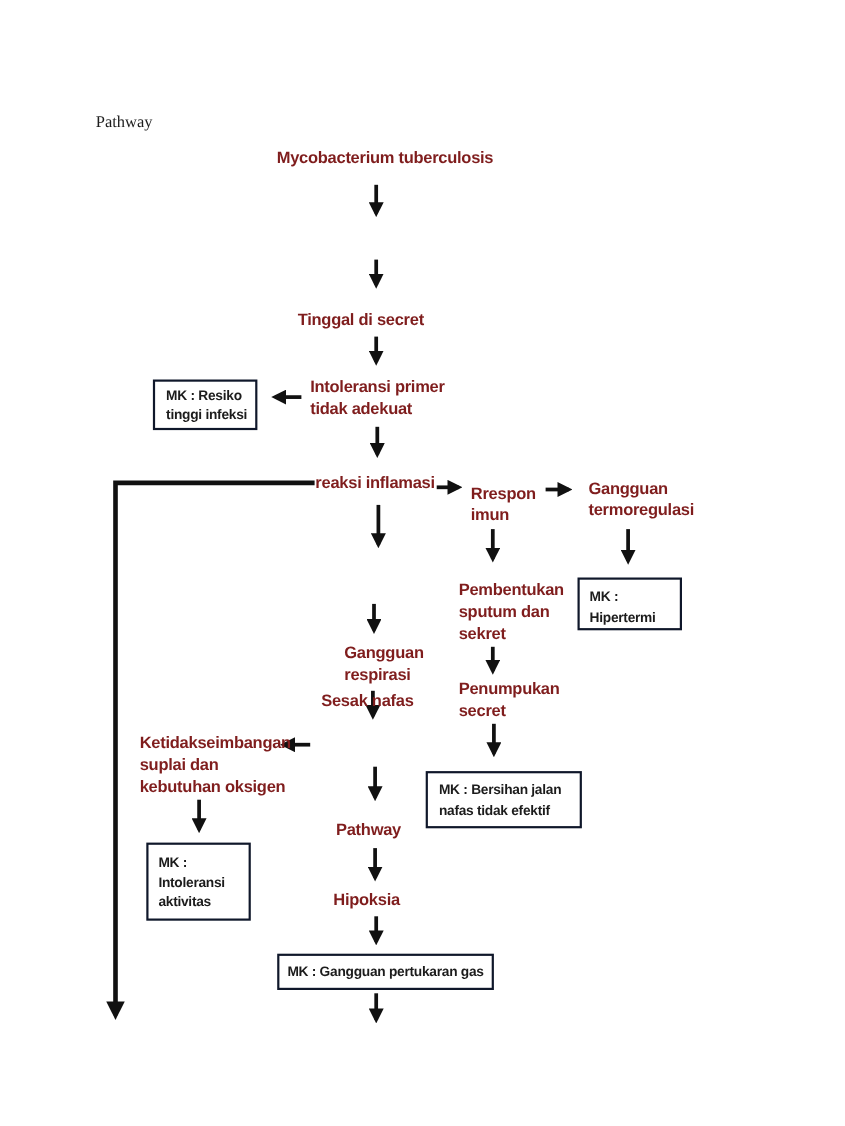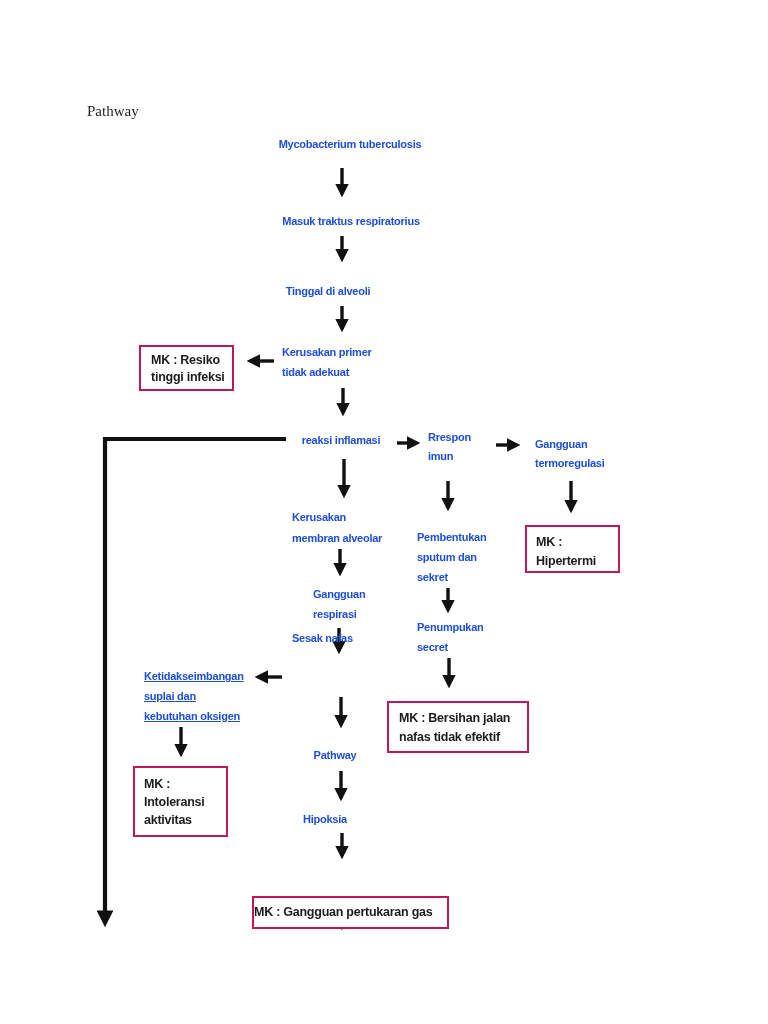--- a/index.html
+++ b/index.html
@@ -16,63 +16,63 @@
   }
   .title {
     position: absolute;
     left: 87px; top: 103px;
     font-family: "Liberation Serif", serif;
     font-size: 15px;
     color: #1e1e1e;
   }
   .node {
     position: absolute;
-    font-size: 11px;
+    font-size: 15px;
     font-weight: bold;
     letter-spacing: -0.25px;
-    color: #1d4ed8;
+    color: #7f1d1d;
     line-height: 20px;
     white-space: pre-line;
   }
   .mkbox {
     position: absolute;
     box-sizing: border-box;
-    border: 2px solid #be185d;
+    border: 2px solid #0f172a;
     background: #ffffff;
     font-size: 12.5px;
     font-weight: bold;
     letter-spacing: -0.25px;
     color: #1c1c1c;
     white-space: pre-line;
   }
   .arrows { position: absolute; left: 0; top: 0; }
 
   
   .n-myco        { left: 240px; top: 134px; width: 220px; text-align: center; }
   .n-masuk       { left: 241px; top: 211px; width: 220px; text-align: center; }
   .n-tinggal     { left: 253px; top: 281px; width: 150px; text-align: center; }
   .n-pertahanan  { left: 282px; top: 342px; }
   .n-reaksi      { left: 285px; top: 430px; width: 112px; text-align: center; }
-  .n-rrespon     { left: 428px; top: 428px; line-height: 19px; }
+  .n-rrespon     { left: 428px; top: 440px; line-height: 19px; }
   .n-termo       { left: 535px; top: 435px; line-height: 19px; }
   .n-kerusakan   { left: 292px; top: 507px; line-height: 21px; }
   .n-pembentukan { left: 417px; top: 527px; }
   .n-respirasi   { left: 313px; top: 584px; }
   .n-penumpukan  { left: 417px; top: 617px; }
   .n-sesak       { left: 292px; top: 628px; }
-  .n-ketidak     { left: 144px; top: 666px; text-decoration: underline; }
+  .n-ketidak     { left: 127px; top: 666px; }
   .n-sianosis    { left: 300px; top: 745px; width: 70px; text-align: center; }
   .n-hipoksia    { left: 303px; top: 809px; width: 72px; text-align: left; }
 
   
   .b-resiko      { left: 139px; top: 345px; width: 95px;  height: 46px; padding: 5px 4px 0 10px; line-height: 17px; }
   .b-hipertermi  { left: 525px; top: 525px; width: 95px;  height: 48px; padding: 6px 4px 0 9px;  line-height: 19px; }
   .b-bersihan    { left: 387px; top: 701px; width: 142px; height: 52px; padding: 6px 4px 14px 10px; line-height: 19px; }
   .b-intoleransi { left: 133px; top: 766px; width: 95px;  height: 71px; padding: 7px 4px 0 9px;  line-height: 18px; }
-  .b-pertukaran  { left: 252px; top: 896px; width: 197px; height: 33px; line-height: 29px; }
+  .b-pertukaran  { left: 252px; top: 867px; width: 197px; height: 33px; text-align: center; line-height: 29px; }
 </style>
 </head>
 <body>
 
 <div class="page">
 
   <div class="title">Pathway</div>
 
   <svg class="arrows" width="768" height="1024" viewBox="0 0 768 1024">
     <defs>
@@ -99,31 +99,28 @@
       <line x1="282" y1="677" x2="258" y2="677" marker-end="url(#ah)"></line>
       <line x1="341" y1="697" x2="341" y2="725" marker-end="url(#ah)"></line>
       <line x1="181" y1="727" x2="181" y2="754" marker-end="url(#ah)"></line>
       <line x1="341" y1="771" x2="341" y2="798" marker-end="url(#ah)"></line>
       <line x1="342" y1="833" x2="342" y2="856" marker-end="url(#ah)"></line>
       <line x1="342" y1="903" x2="342" y2="927" marker-end="url(#ah)"></line>
     </g>
   </svg>
 
   <div class="node n-myco">Mycobacterium tuberculosis</div>
-  <div class="node n-masuk">Masuk traktus respiratorius</div>
-  <div class="node n-tinggal">Tinggal di alveoli</div>
-  <div class="node n-pertahanan">Kerusakan primer
+  <div class="node n-tinggal">Tinggal di secret</div>
+  <div class="node n-pertahanan">Intoleransi primer
 tidak adekuat</div>
   <div class="node n-reaksi">reaksi inflamasi</div>
   <div class="node n-rrespon">Rrespon
 imun</div>
   <div class="node n-termo">Gangguan
 termoregulasi</div>
-  <div class="node n-kerusakan">Kerusakan
-membran alveolar</div>
   <div class="node n-pembentukan">Pembentukan
 sputum dan
 sekret</div>
   <div class="node n-respirasi">Gangguan
 respirasi</div>
   <div class="node n-penumpukan">Penumpukan
 secret</div>
   <div class="node n-sesak">Sesak nafas</div>
   <div class="node n-ketidak">Ketidakseimbangan
 suplai dan

